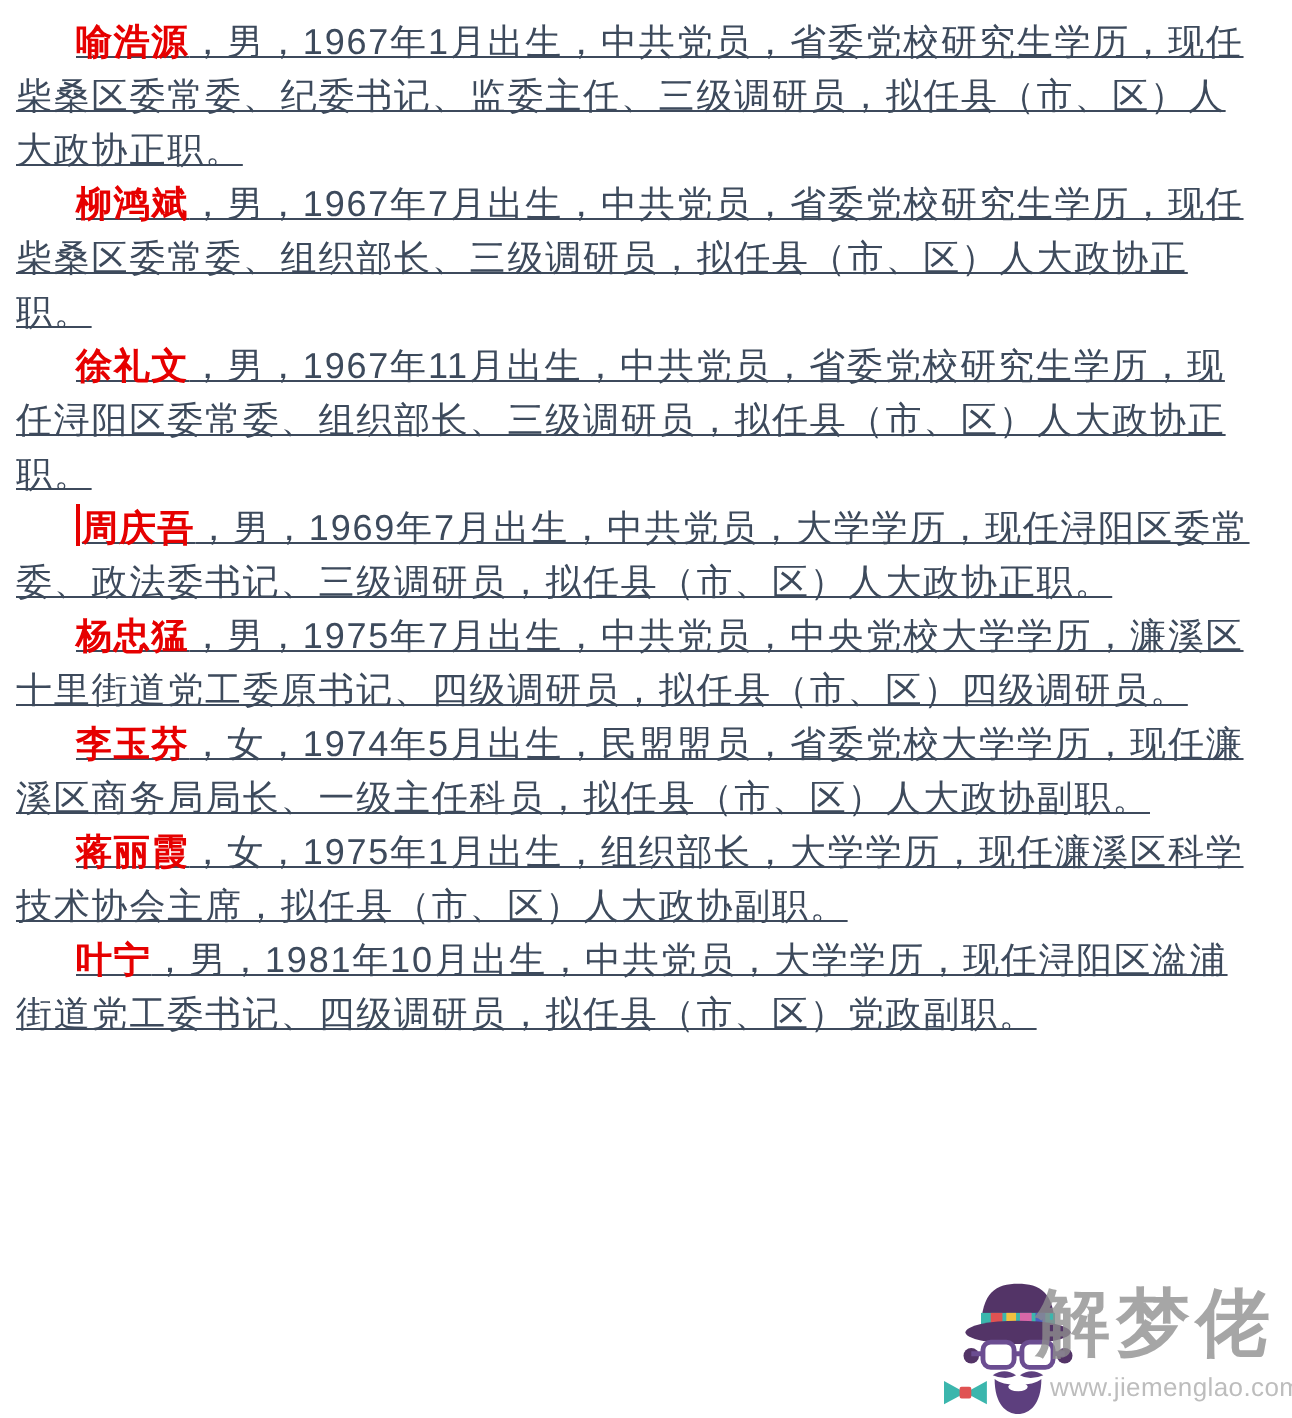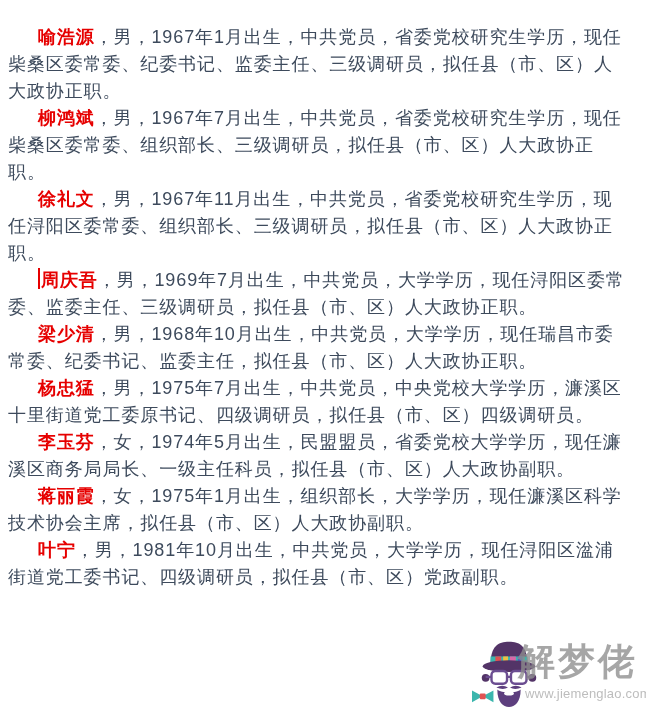--- a/index.html
+++ b/index.html
@@ -5,26 +5,27 @@
   html, body { margin: 0; padding: 0; }
   body {
     width: 646px;
     height: 709px;
     position: relative;
     overflow: hidden;
     background: #ffffff;
     font-family: "Liberation Sans", sans-serif;
   }
   .doc {
-    padding: 24px 15px 0 8px;
+    padding: 8px 15px 0 8px;
     font-size: 18px;
     line-height: 27px;
     letter-spacing: 0.9px;
     color: #3d4a5c;
     text-align: left;
+    text-decoration: underline;
   }
   .doc p {
     margin: 0;
     text-indent: 30px;
     word-break: normal;
   }
   .name {
     font-weight: 700;
     color: #e60000;
   }
@@ -71,22 +72,21 @@
     white-space: nowrap;
   }
 </style>
 </head>
 <body>
 
 <div class="doc">
   <p><span class="name">喻浩源</span><span>，男，1967年1月出生，中共党员，省委党校研究生学历，现任柴桑区委常委、纪委书记、监委主任、三级调研员，拟任县（市、区）人大政协正职。</span></p>
   <p><span class="name">柳鸿斌</span><span>，男，1967年7月出生，中共党员，省委党校研究生学历，现任柴桑区委常委、组织部长、三级调研员，拟任县（市、区）人大政协正职。</span></p>
   <p><span class="name">徐礼文</span><span>，男，1967年11月出生，中共党员，省委党校研究生学历，现任浔阳区委常委、组织部长、三级调研员，拟任县（市、区）人大政协正职。</span></p>
-  <p><span class="caret"></span><span class="name">周庆吾</span><span>，男，1969年7月出生，中共党员，大学学历，现任浔阳区委常委、监委主任、三级调研员，拟任县（市、区）人大政协正职。</span></p>
-  <p><span class="name">梁少清</span><span>，男，1968年10月出生，中共党员，大学学历，现任瑞昌市委常委、纪委书记、监委主任，拟任县（市、区）人大政协正职。</span></p>
+  <p><span class="caret"></span><span class="name">周庆吾</span><span>，男，1969年7月出生，中共党员，大学学历，现任浔阳区委常委、政法委书记、三级调研员，拟任县（市、区）人大政协正职。</span></p>
   <p><span class="name">杨忠猛</span><span>，男，1975年7月出生，中共党员，中央党校大学学历，濂溪区十里街道党工委原书记、四级调研员，拟任县（市、区）四级调研员。</span></p>
   <p><span class="name">李玉芬</span><span>，女，1974年5月出生，民盟盟员，省委党校大学学历，现任濂溪区商务局局长、一级主任科员，拟任县（市、区）人大政协副职。</span></p>
   <p><span class="name">蒋丽霞</span><span>，女，1975年1月出生，组织部长，大学学历，现任濂溪区科学技术协会主席，拟任县（市、区）人大政协副职。</span></p>
   <p><span class="name">叶宁</span><span>，男，1981年10月出生，中共党员，大学学历，现任浔阳区湓浦街道党工委书记、四级调研员，拟任县（市、区）党政副职。</span></p>
 </div>
 
 <div class="watermark">
   <svg class="wm-mascot" width="78" height="73" viewBox="0 0 80 75">
 
     <path d="M21,30 C21,10 29,6 40,6 C51,6 59,10 59,30 Z" fill="#533467"></path>

